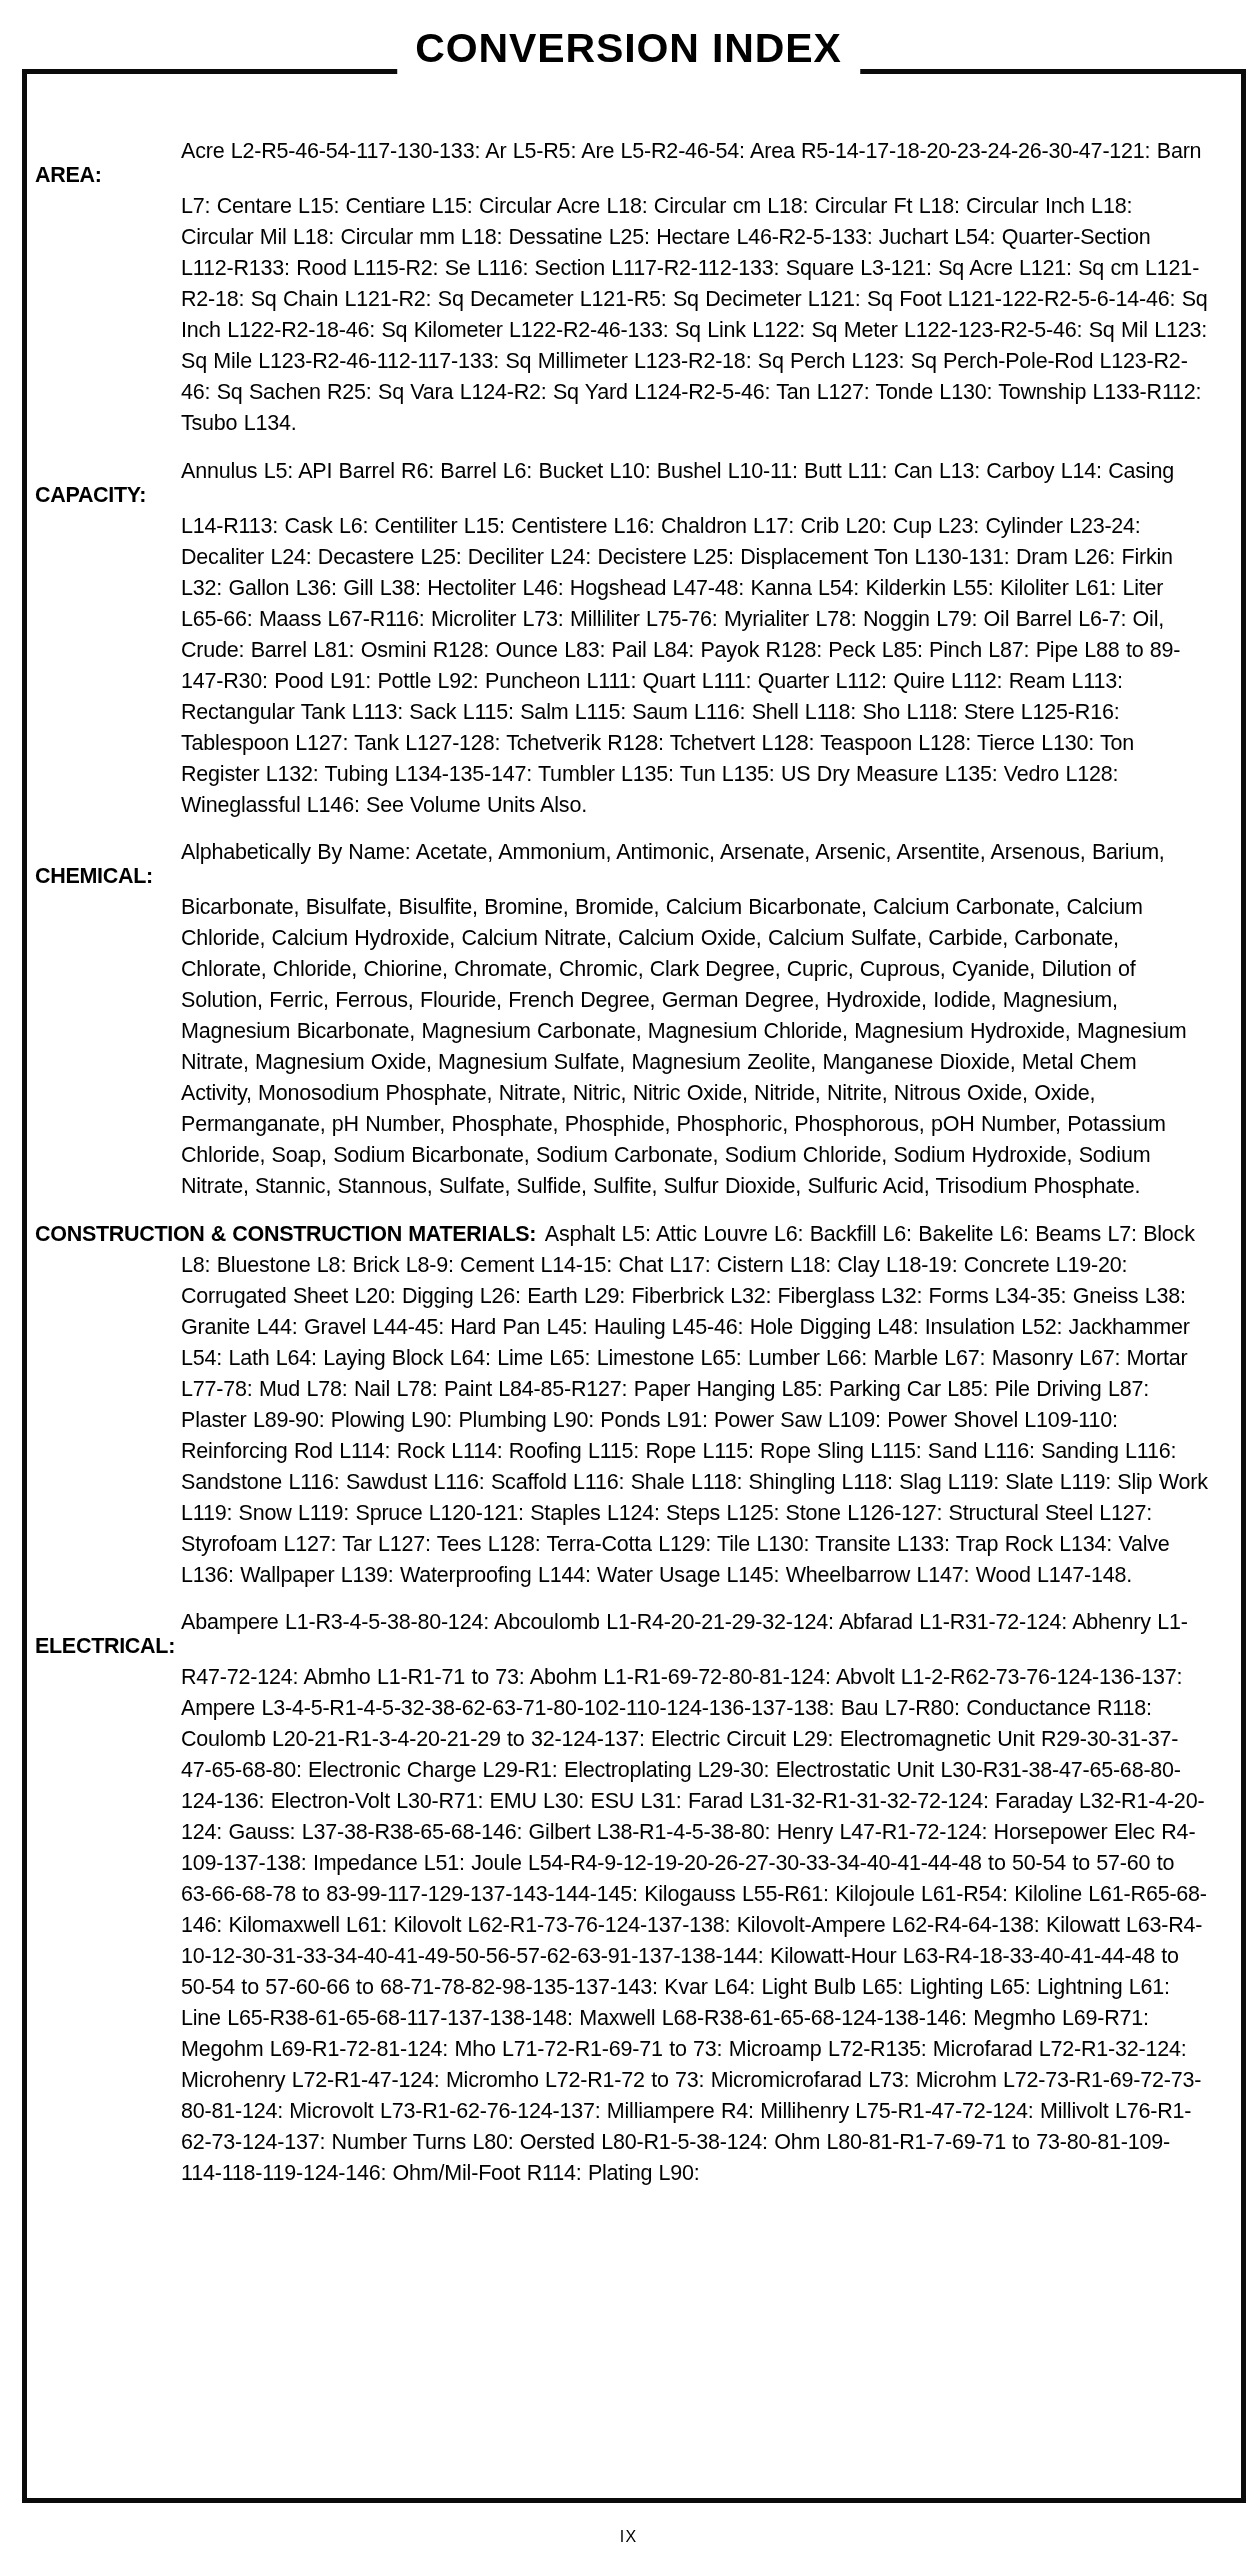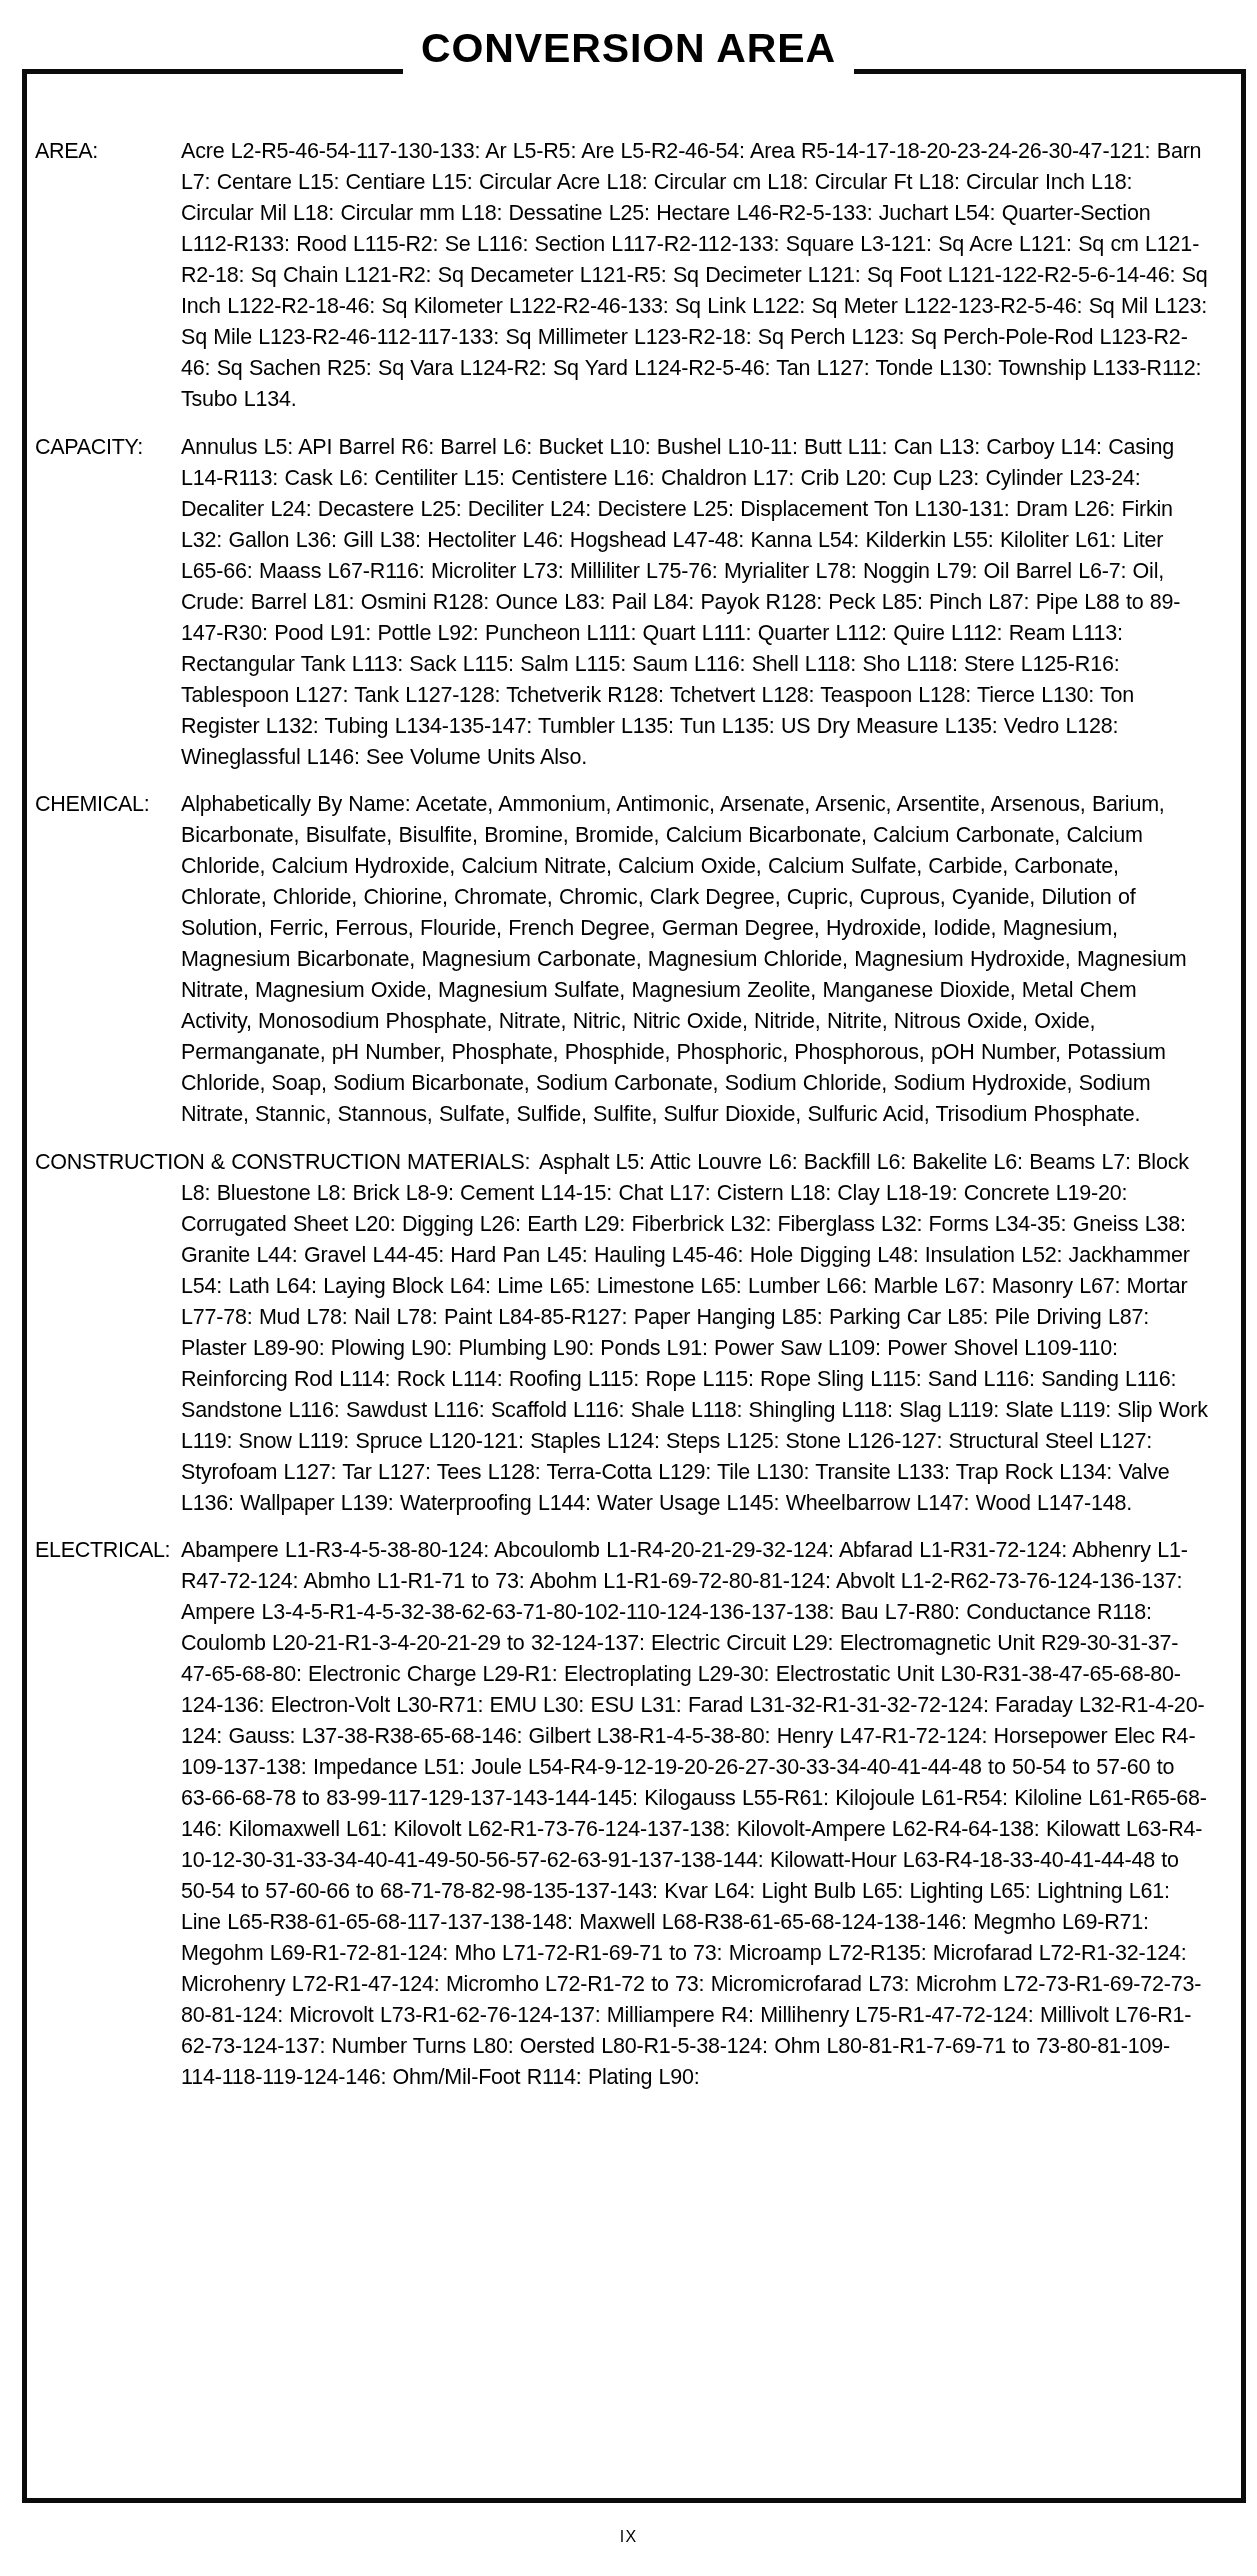--- a/index.html
+++ b/index.html
@@ -49,22 +49,23 @@
   .section {
     margin: 0 0 16.6px 0;
     padding-left: 146px;
     text-indent: -146px;
     font-size: 21.5px;
     line-height: 31px;
     letter-spacing: -0.2px;
     word-spacing: 0.6px;
   }
   .section .label {
-    font-weight: normal;
+    font-weight: bold;
     letter-spacing: -0.3px;
+    margin-top: 24px;
   }
   .label-col {
     display: inline-block;
     width: 146px;
     text-indent: 0;
     vertical-align: top;
   }
   .label-inline {
     margin-right: 8.6px;
   }
@@ -77,21 +78,21 @@
     font-size: 16px;
     letter-spacing: 1.2px;
     z-index: 2;
   }
 </style>
 </head>
 <body>
 
 <div class="page-border"></div>
 
-<div class="page-title">CONVERSION AREA</div>
+<div class="page-title">CONVERSION INDEX</div>
 
 <div class="content">
 
   <p class="section"><span class="label label-col">AREA:</span><span>Acre L2-R5-46-54-117-130-133: Ar L5-R5: Are L5-R2-46-54: Area R5-14-17-18-20-23-24-26-30-47-121: Barn L7: Centare L15: Centiare L15: Circular Acre L18: Circular cm L18: Circular Ft L18: Circular Inch L18: Circular Mil L18: Circular mm L18: Dessatine L25: Hectare L46-R2-5-133: Juchart L54: Quarter-Section L112-R133: Rood L115-R2: Se L116: Section L117-R2-112-133: Square L3-121: Sq Acre L121: Sq cm L121-R2-18: Sq Chain L121-R2: Sq Decameter L121-R5: Sq Decimeter L121: Sq Foot L121-122-R2-5-6-14-46: Sq Inch L122-R2-18-46: Sq Kilometer L122-R2-46-133: Sq Link L122: Sq Meter L122-123-R2-5-46: Sq Mil L123: Sq Mile L123-R2-46-112-117-133: Sq Millimeter L123-R2-18: Sq Perch L123: Sq Perch-Pole-Rod L123-R2-46: Sq Sachen R25: Sq Vara L124-R2: Sq Yard L124-R2-5-46: Tan L127: Tonde L130: Township L133-R112: Tsubo L134.</span></p>
 
   <p class="section"><span class="label label-col">CAPACITY:</span><span>Annulus L5: API Barrel R6: Barrel L6: Bucket L10: Bushel L10-11: Butt L11: Can L13: Carboy L14: Casing L14-R113: Cask L6: Centiliter L15: Centistere L16: Chaldron L17: Crib L20: Cup L23: Cylinder L23-24: Decaliter L24: Decastere L25: Deciliter L24: Decistere L25: Displacement Ton L130-131: Dram L26: Firkin L32: Gallon L36: Gill L38: Hectoliter L46: Hogshead L47-48: Kanna L54: Kilderkin L55: Kiloliter L61: Liter L65-66: Maass L67-R116: Microliter L73: Milliliter L75-76: Myrialiter L78: Noggin L79: Oil Barrel L6-7: Oil, Crude: Barrel L81: Osmini R128: Ounce L83: Pail L84: Payok R128: Peck L85: Pinch L87: Pipe L88 to 89-147-R30: Pood L91: Pottle L92: Puncheon L111: Quart L111: Quarter L112: Quire L112: Ream L113: Rectangular Tank L113: Sack L115: Salm L115: Saum L116: Shell L118: Sho L118: Stere L125-R16: Tablespoon L127: Tank L127-128: Tchetverik R128: Tchetvert L128: Teaspoon L128: Tierce L130: Ton Register L132: Tubing L134-135-147: Tumbler L135: Tun L135: US Dry Measure L135: Vedro L128: Wineglassful L146: See Volume Units Also.</span></p>
 
   <p class="section"><span class="label label-col">CHEMICAL:</span><span>Alphabetically By Name: Acetate, Ammonium, Antimonic, Arsenate, Arsenic, Arsentite, Arsenous, Barium, Bicarbonate, Bisulfate, Bisulfite, Bromine, Bromide, Calcium Bicarbonate, Calcium Carbonate, Calcium Chloride, Calcium Hydroxide, Calcium Nitrate, Calcium Oxide, Calcium Sulfate, Carbide, Carbonate, Chlorate, Chloride, Chiorine, Chromate, Chromic, Clark Degree, Cupric, Cuprous, Cyanide, Dilution of Solution, Ferric, Ferrous, Flouride, French Degree, German Degree, Hydroxide, Iodide, Magnesium, Magnesium Bicarbonate, Magnesium Carbonate, Magnesium Chloride, Magnesium Hydroxide, Magnesium Nitrate, Magnesium Oxide, Magnesium Sulfate, Magnesium Zeolite, Manganese Dioxide, Metal Chem Activity, Monosodium Phosphate, Nitrate, Nitric, Nitric Oxide, Nitride, Nitrite, Nitrous Oxide, Oxide, Permanganate, pH Number, Phosphate, Phosphide, Phosphoric, Phosphorous, pOH Number, Potassium Chloride, Soap, Sodium Bicarbonate, Sodium Carbonate, Sodium Chloride, Sodium Hydroxide, Sodium Nitrate, Stannic, Stannous, Sulfate, Sulfide, Sulfite, Sulfur Dioxide, Sulfuric Acid, Trisodium Phosphate.</span></p>
 
   <p class="section"><span class="label label-inline">CONSTRUCTION &amp; CONSTRUCTION MATERIALS:</span><span>Asphalt L5: Attic Louvre L6: Backfill L6: Bakelite L6: Beams L7: Block L8: Bluestone L8: Brick L8-9: Cement L14-15: Chat L17: Cistern L18: Clay L18-19: Concrete L19-20: Corrugated Sheet L20: Digging L26: Earth L29: Fiberbrick L32: Fiberglass L32: Forms L34-35: Gneiss L38: Granite L44: Gravel L44-45: Hard Pan L45: Hauling L45-46: Hole Digging L48: Insulation L52: Jackhammer L54: Lath L64: Laying Block L64: Lime L65: Limestone L65: Lumber L66: Marble L67: Masonry L67: Mortar L77-78: Mud L78: Nail L78: Paint L84-85-R127: Paper Hanging L85: Parking Car L85: Pile Driving L87: Plaster L89-90: Plowing L90: Plumbing L90: Ponds L91: Power Saw L109: Power Shovel L109-110: Reinforcing Rod L114: Rock L114: Roofing L115: Rope L115: Rope Sling L115: Sand L116: Sanding L116: Sandstone L116: Sawdust L116: Scaffold L116: Shale L118: Shingling L118: Slag L119: Slate L119: Slip Work L119: Snow L119: Spruce L120-121: Staples L124: Steps L125: Stone L126-127: Structural Steel L127: Styrofoam L127: Tar L127: Tees L128: Terra-Cotta L129: Tile L130: Transite L133: Trap Rock L134: Valve L136: Wallpaper L139: Waterproofing L144: Water Usage L145: Wheelbarrow L147: Wood L147-148.</span></p>

